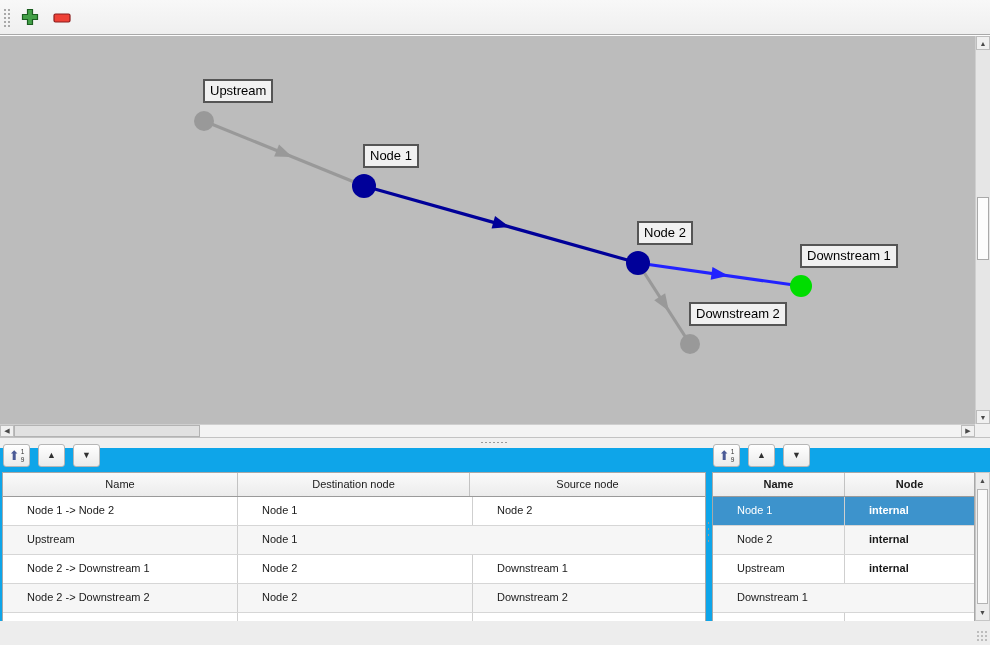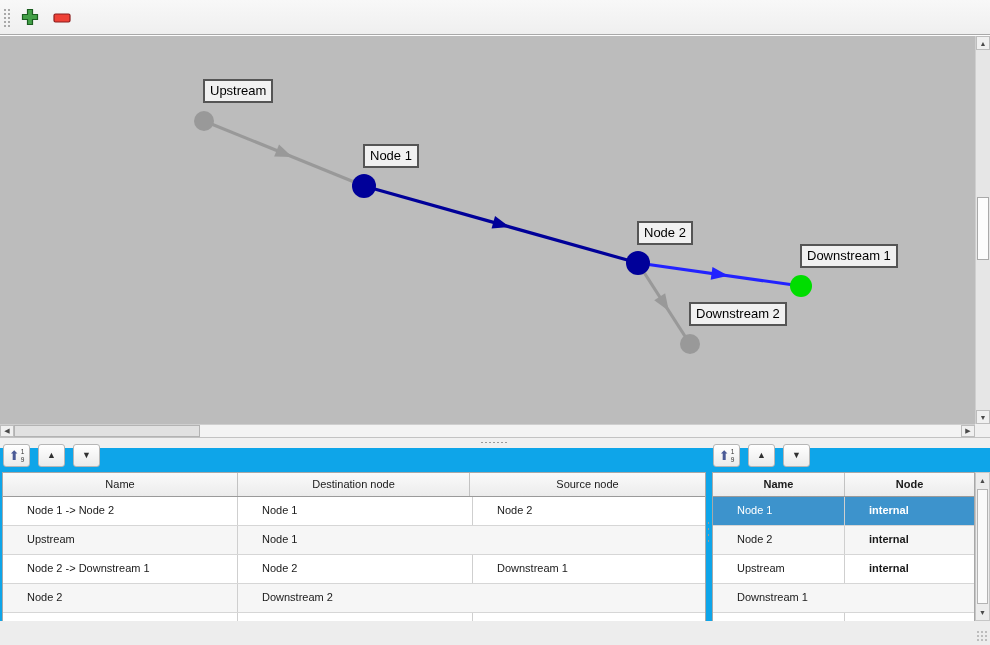--- a/index.html
+++ b/index.html
@@ -204,20 +204,21 @@
     <div class="tr alt">
       <div class="td c2">Upstream</div>
       <div class="td c3">Node 1</div>
     </div>
     <div class="tr">
       <div class="td c1">Node 2 -&gt; Downstream 1</div>
       <div class="td c2">Node 2</div>
       <div class="td c3">Downstream 1</div>
     </div>
     <div class="tr alt">
+      <div class="td c1">Node 2 -&gt; Downstream 2</div>
       <div class="td c2">Node 2</div>
       <div class="td c3">Downstream 2</div>
     </div>
     <div class="tr empty">
       <div class="td c1"></div>
       <div class="td c2"></div>
       <div class="td c3"></div>
     </div>
   </div>
 

